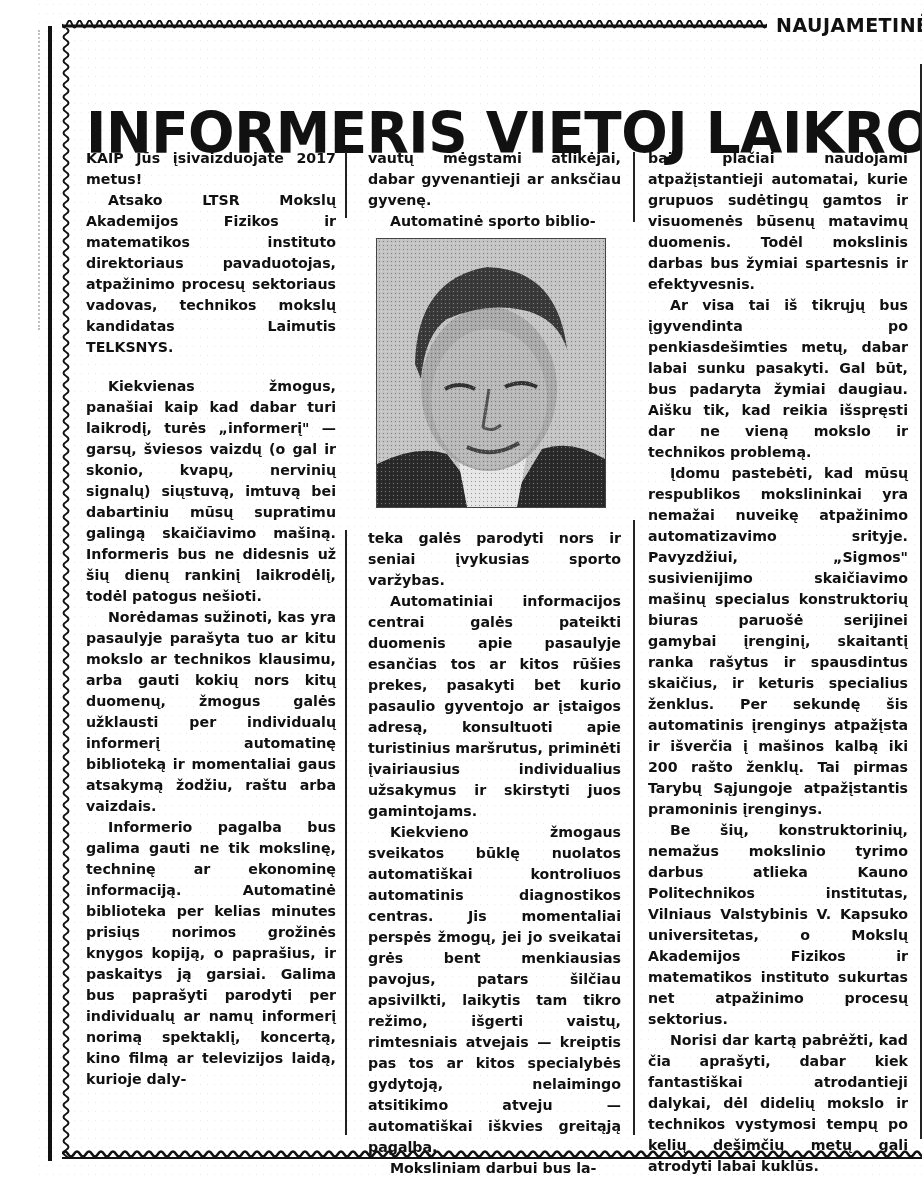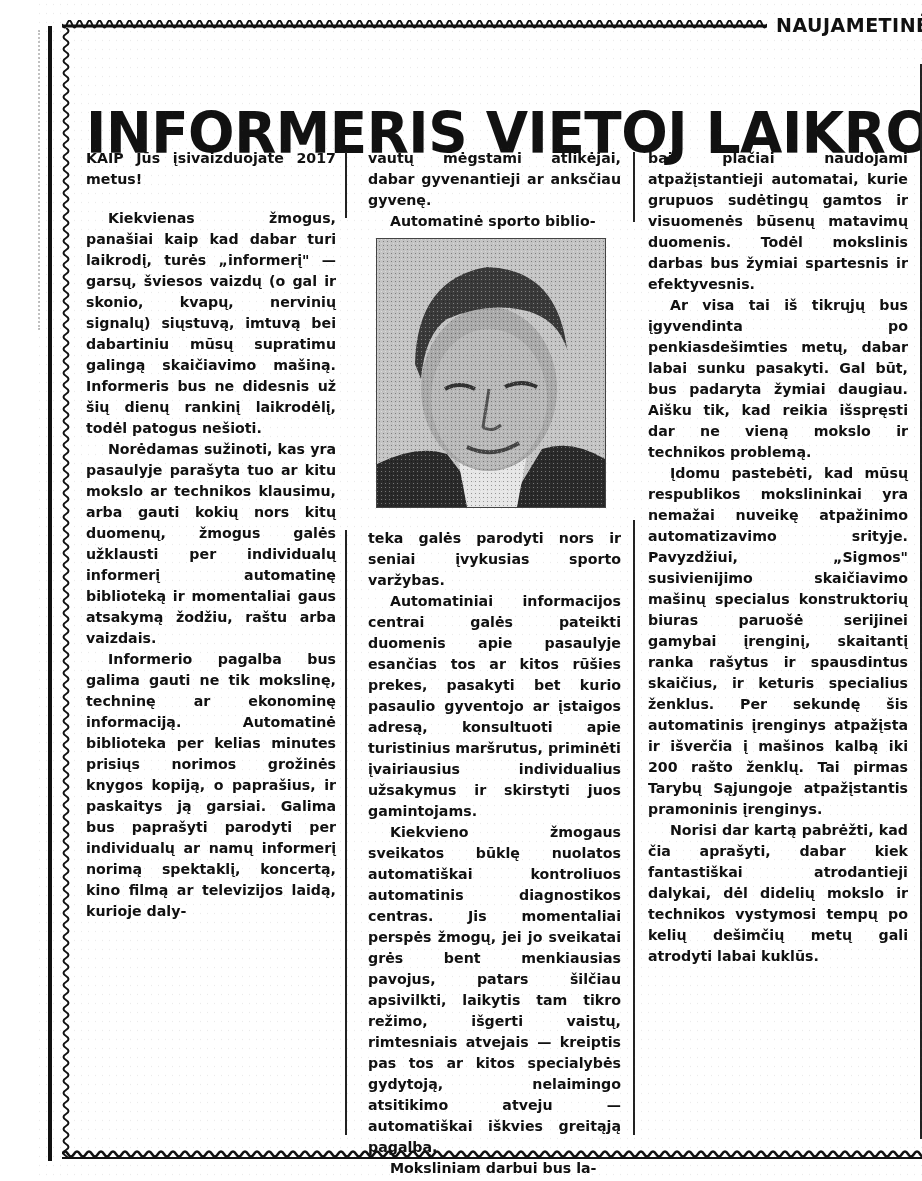--- a/index.html
+++ b/index.html
@@ -73,20 +73,21 @@
 
   <div class="right-rule"></div>
 
   <div class="col-div" style="left:309px; top:152px; height:66px;"></div>
   <div class="col-div" style="left:309px; top:530px; height:605px;"></div>
   <div class="col-div" style="left:597px; top:152px; height:70px;"></div>
   <div class="col-div" style="left:597px; top:520px; height:615px;"></div>
 
   <div class="col col1">
     <p>KAIP Jūs įsivaizduojate 2017 metus!</p>
+    <p class="ind">Atsako LTSR Mokslų Akademijos Fizikos ir matematikos instituto direktoriaus pavaduotojas, atpažinimo procesų sektoriaus vadovas, technikos mokslų kandidatas Laimutis TELKSNYS.</p>
     <div class="gap"></div>
     <p class="ind">Kiekvienas žmogus, panašiai kaip kad dabar turi laikrodį, turės „informerį" — garsų, šviesos vaizdų (o gal ir skonio, kvapų, nervinių signalų) siųstuvą, imtuvą bei dabartiniu mūsų supratimu galingą skaičiavimo mašiną. Informeris bus ne didesnis už šių dienų rankinį laikrodėlį, todėl patogus nešioti.</p>
     <p class="ind">Norėdamas sužinoti, kas yra pasaulyje parašyta tuo ar kitu mokslo ar technikos klausimu, arba gauti kokių nors kitų duomenų, žmogus galės užklausti per individualų informerį automatinę biblioteką ir momentaliai gaus atsakymą žodžiu, raštu arba vaizdais.</p>
     <p class="ind">Informerio pagalba bus galima gauti ne tik mokslinę, techninę ar ekonominę informaciją. Automatinė biblioteka per kelias minutes prisiųs norimos grožinės knygos kopiją, o paprašius, ir paskaitys ją garsiai. Galima bus paprašyti parodyti per individualų ar namų informerį norimą spektaklį, koncertą, kino filmą ar televizijos laidą, kurioje daly-</p>
   </div>
 
   <div class="col col2">
     <p>vautų mėgstami atlikėjai, dabar gyvenantieji ar anksčiau gyvenę.</p>
     <p class="ind">Automatinė sporto biblio-</p>
   </div>
@@ -125,17 +126,18 @@
     <p>teka galės parodyti nors ir seniai įvykusias sporto varžybas.</p>
     <p class="ind">Automatiniai informacijos centrai galės pateikti duomenis apie pasaulyje esančias tos ar kitos rūšies prekes, pasakyti bet kurio pasaulio gyventojo ar įstaigos adresą, konsultuoti apie turistinius maršrutus, priminėti įvairiausius individualius užsakymus ir skirstyti juos gamintojams.</p>
     <p class="ind">Kiekvieno žmogaus sveikatos būklę nuolatos automatiškai kontroliuos automatinis diagnostikos centras. Jis momentaliai perspės žmogų, jei jo sveikatai grės bent menkiausias pavojus, patars šilčiau apsivilkti, laikytis tam tikro režimo, išgerti vaistų, rimtesniais atvejais — kreiptis pas tos ar kitos specialybės gydytoją, nelaimingo atsitikimo atveju — automatiškai iškvies greitąją pagalbą.</p>
     <p class="ind">Moksliniam darbui bus la-</p>
   </div>
 
   <div class="col col3">
     <p>bai plačiai naudojami atpažįstantieji automatai, kurie grupuos sudėtingų gamtos ir visuomenės būsenų matavimų duomenis. Todėl mokslinis darbas bus žymiai spartesnis ir efektyvesnis.</p>
     <p class="ind">Ar visa tai iš tikrųjų bus įgyvendinta po penkiasdešimties metų, dabar labai sunku pasakyti. Gal būt, bus padaryta žymiai daugiau. Aišku tik, kad reikia išspręsti dar ne vieną mokslo ir technikos problemą.</p>
     <p class="ind">Įdomu pastebėti, kad mūsų respublikos mokslininkai yra nemažai nuveikę atpažinimo automatizavimo srityje. Pavyzdžiui, „Sigmos" susivienijimo skaičiavimo mašinų specialus konstruktorių biuras paruošė serijinei gamybai įrenginį, skaitantį ranka rašytus ir spausdintus skaičius, ir keturis specialius ženklus. Per sekundę šis automatinis įrenginys atpažįsta ir išverčia į mašinos kalbą iki 200 rašto ženklų. Tai pirmas Tarybų Sąjungoje atpažįstantis pramoninis įrenginys.</p>
+    <p class="ind">Be šių, konstruktorinių, nemažus mokslinio tyrimo darbus atlieka Kauno Politechnikos institutas, Vilniaus Valstybinis V. Kapsuko universitetas, o Mokslų Akademijos Fizikos ir matematikos instituto sukurtas net atpažinimo procesų sektorius.</p>
     <p class="ind">Norisi dar kartą pabrėžti, kad čia aprašyti, dabar kiek fantastiškai atrodantieji dalykai, dėl didelių mokslo ir technikos vystymosi tempų po kelių dešimčių metų gali atrodyti labai kuklūs.</p>
   </div>
 
   <div class="noise"></div>
 </div>
 
 </body></html>

